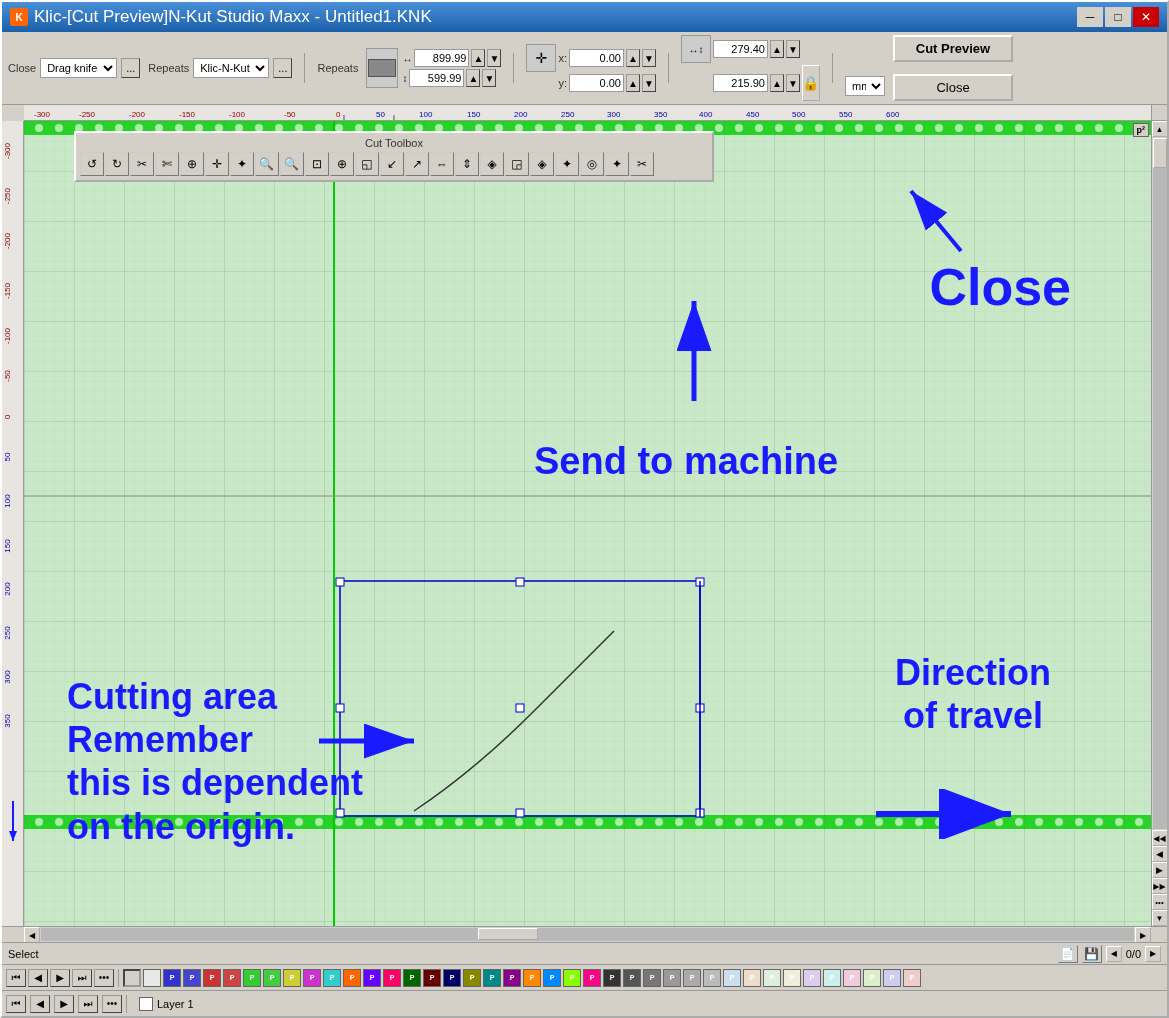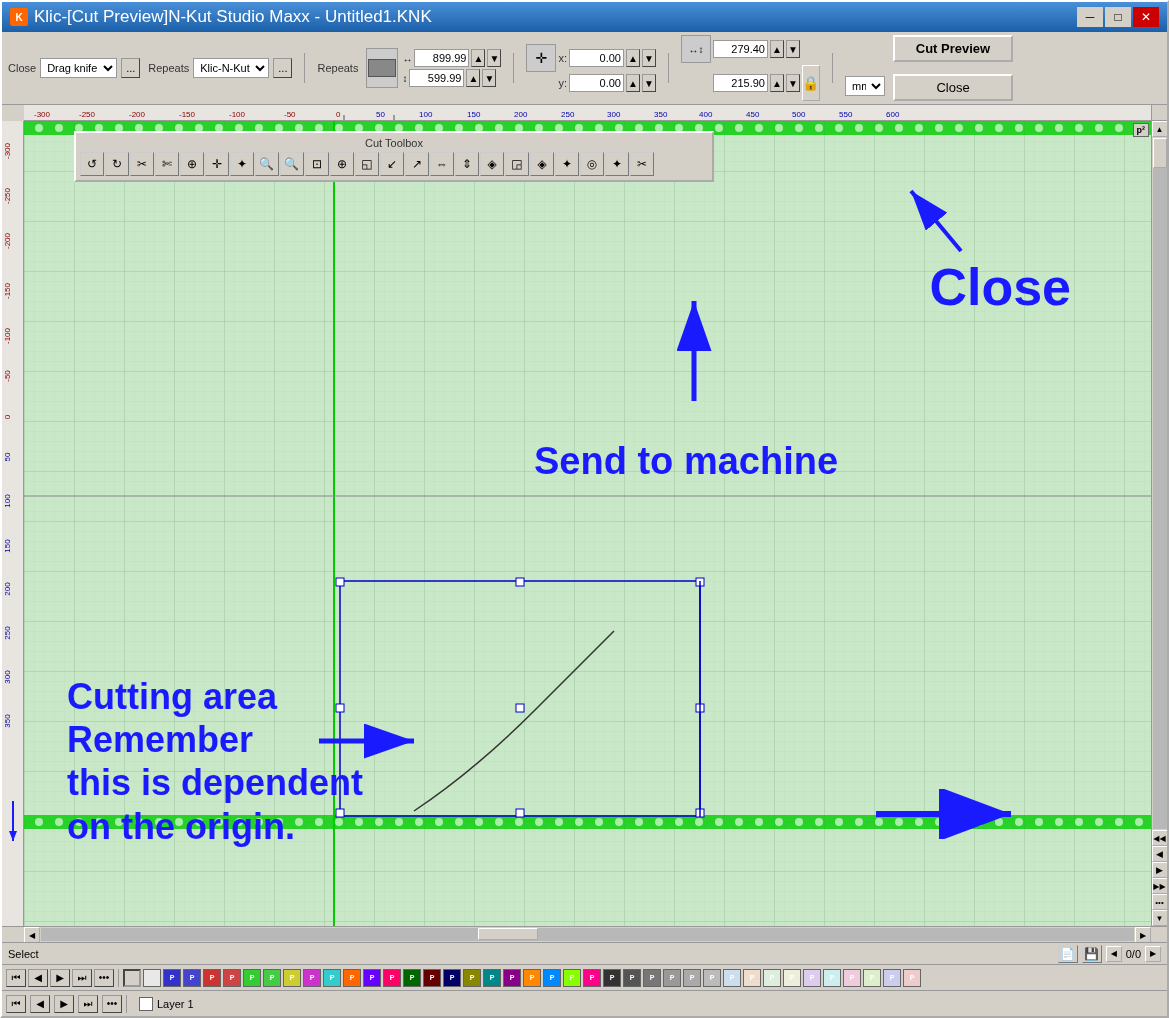--- a/index.html
+++ b/index.html
@@ -656,20 +656,25 @@
               <svg width="110" height="40">
                 <defs>
                   <marker id="arrowhead3" markerWidth="10" markerHeight="7" refX="10" refY="3.5" orient="auto">
                     <polygon points="0 0, 10 3.5, 0 7" fill="#1a1aff"></polygon>
                   </marker>
                 </defs>
                 <line x1="5" y1="20" x2="100" y2="20" stroke="#1a1aff" stroke-width="5" marker-end="url(#arrowhead3)"></line>
               </svg>
             </div>
 
+            <div style="position:absolute;top:530px;right:100px;z-index:6;pointer-events:none;">
+              <div style="font-size:36px;font-weight:bold;color:#1a1aff;font-family:Arial,sans-serif;line-height:1.2;text-align:center;">
+                Direction<br>of travel
+              </div>
+            </div>
 
             <div style="position:absolute;top:668px;right:130px;z-index:6;pointer-events:none;">
               <svg width="150" height="50">
                 <defs>
                   <marker id="arrowhead4" markerWidth="12" markerHeight="9" refX="12" refY="4.5" orient="auto">
                     <polygon points="0 0, 12 4.5, 0 9" fill="#1a1aff"></polygon>
                   </marker>
                 </defs>
                 <line x1="5" y1="25" x2="140" y2="25" stroke="#1a1aff" stroke-width="6" marker-end="url(#arrowhead4)"></line>
               </svg>

